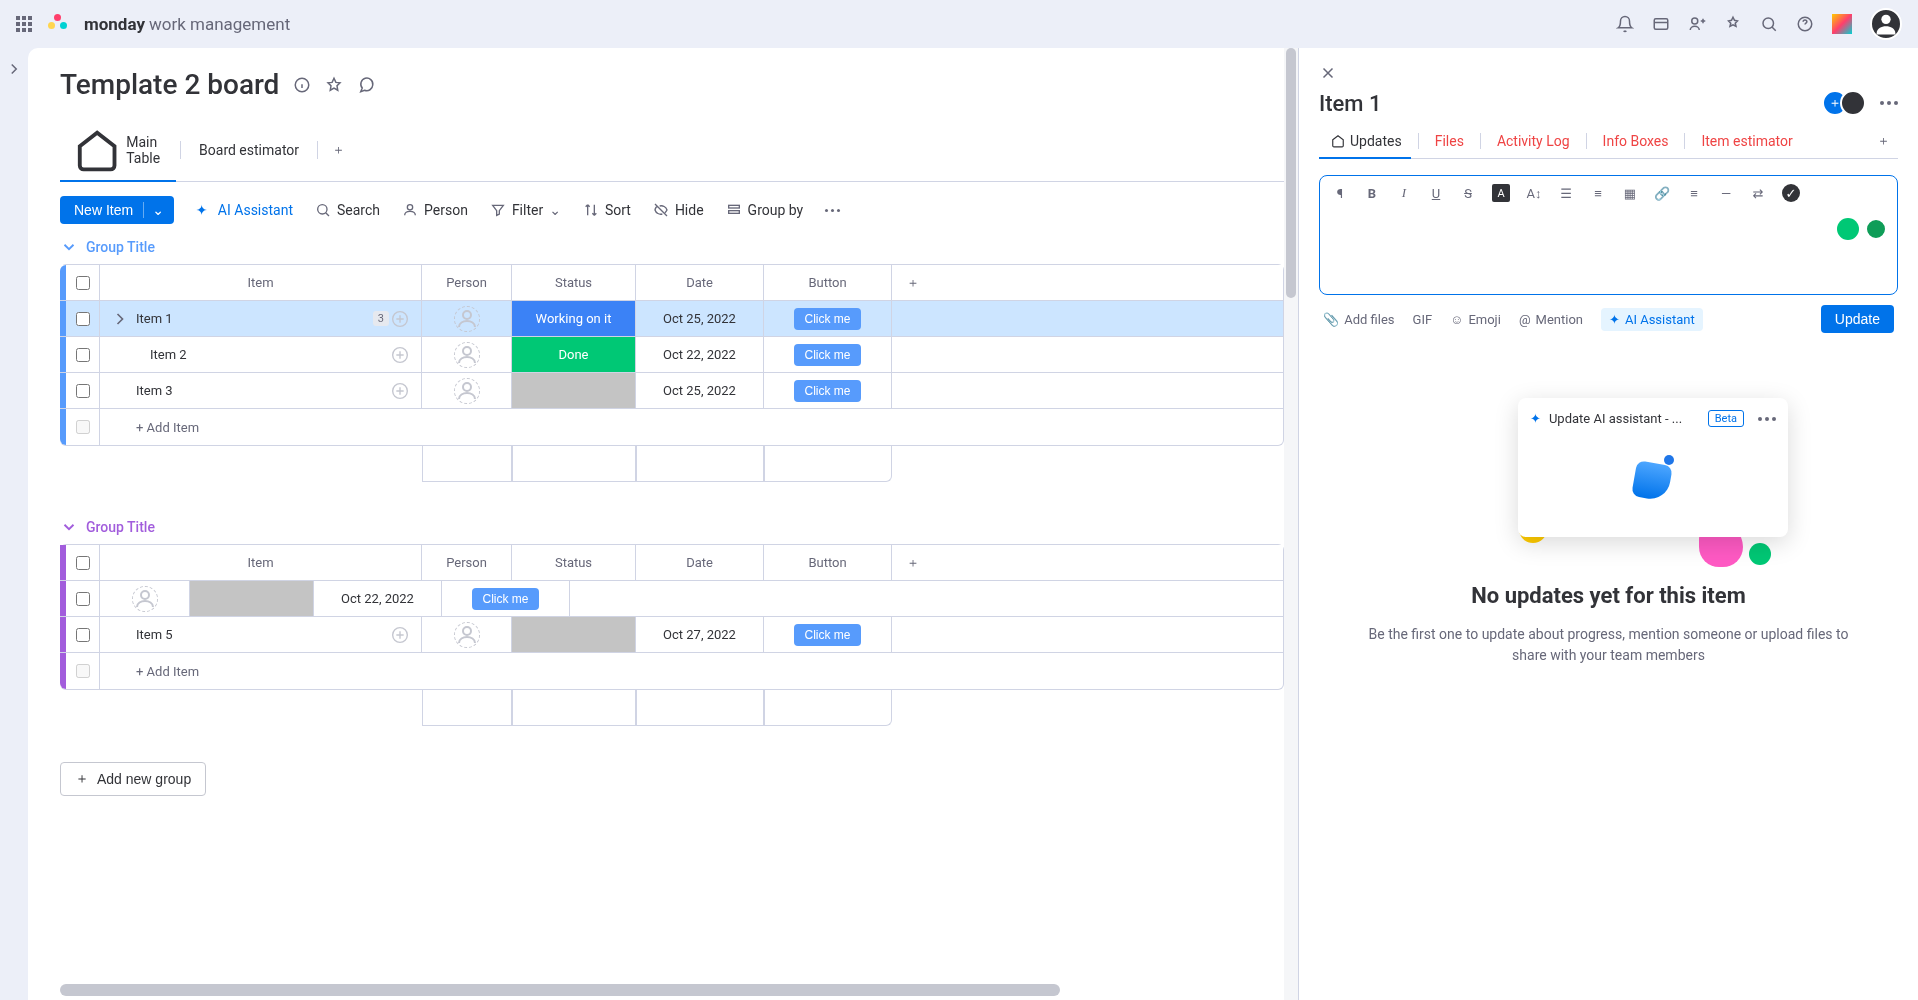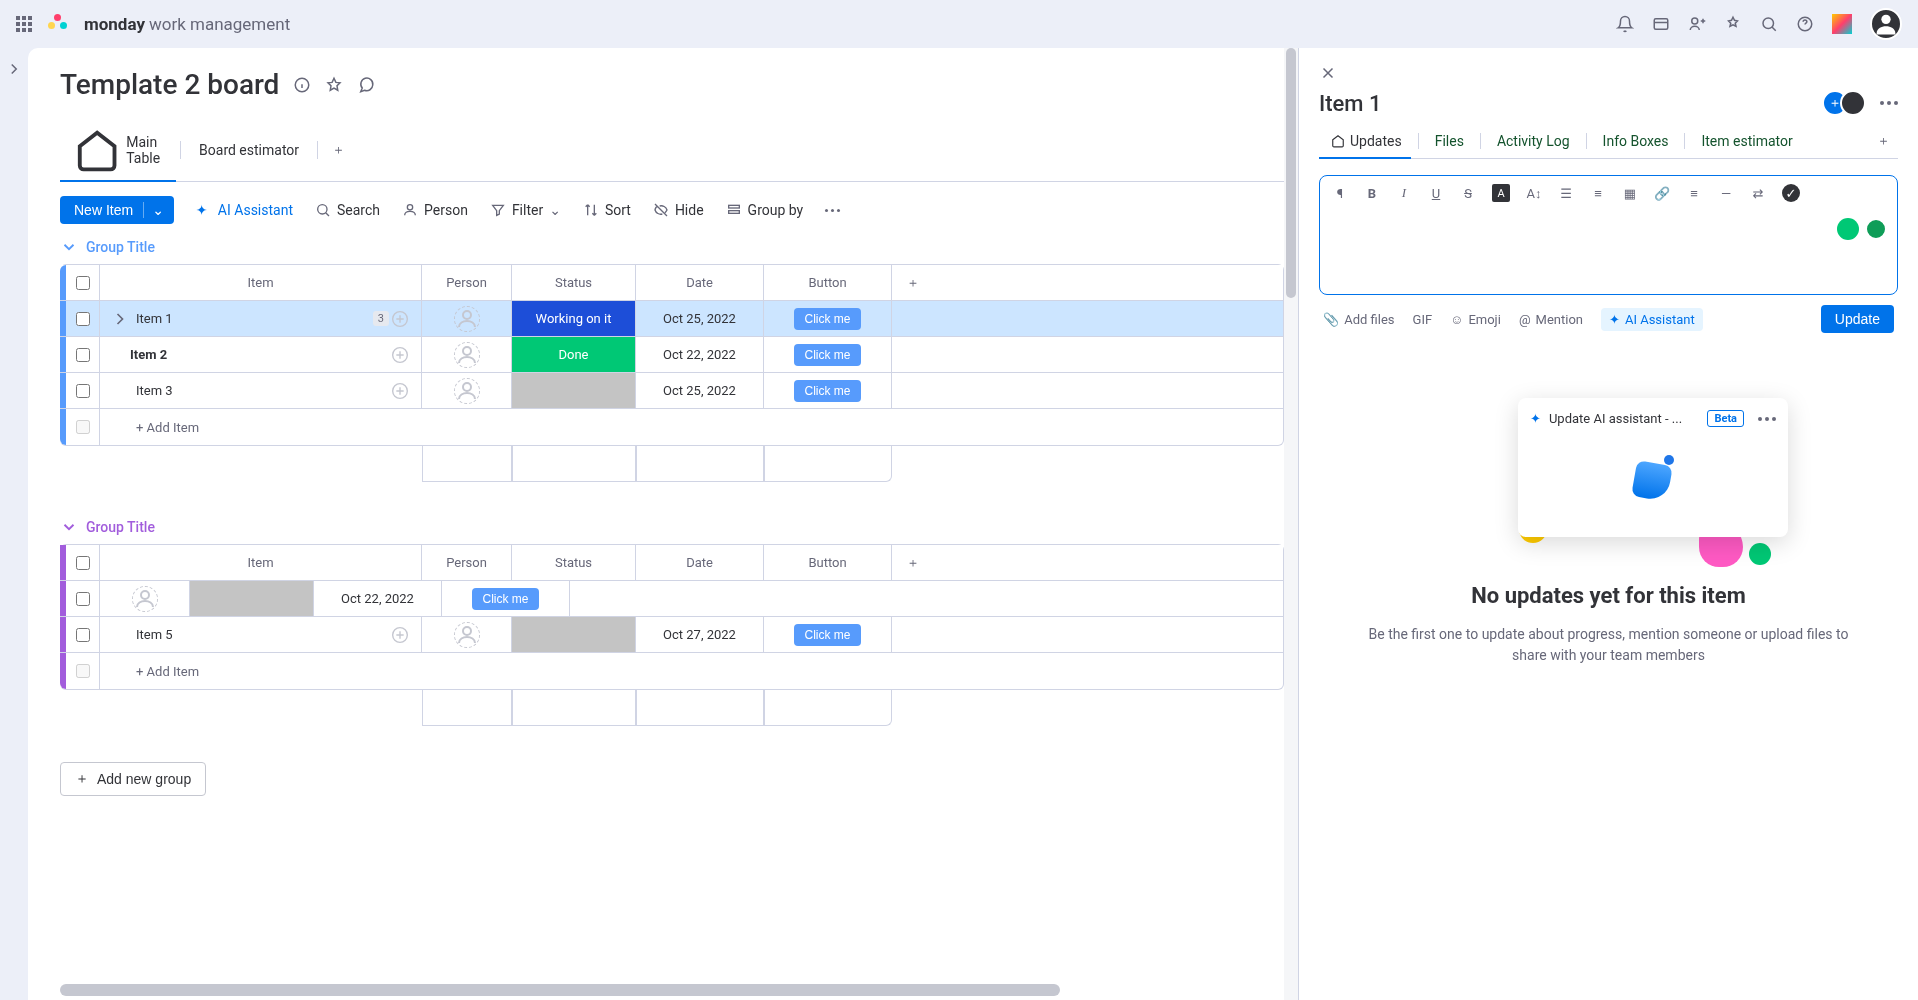--- a/index.html
+++ b/index.html
@@ -105,21 +105,21 @@
 .cell.button{width:128px;}
 .cell.add{width:42px; border-right:none; color:#676879; cursor:pointer;}
 .header-row .cell{color:#676879; font-weight:400; background:#fff;}
 .header-row .cell.name{justify-content:center;}
 
 .row.selected{background:#cce5ff;}
 .row.selected .cell.name{background:#cce5ff;}
 
 .person-circ{width:26px; height:26px; border-radius:50%; border:1.5px dashed #c5c7d0; display:flex; align-items:center; justify-content:center; color:#c5c7d0;}
 
-.status-wo{background:#1d4ed8;}
+.status-wo{background:#3b82f6;}
 .status-done{background:#00c875;}
 .status-empty{background:#c4c4c4;}
 
 .click-btn{background:#579bfc; color:#fff; border:none; border-radius:4px; padding:4px 10px; font-size:12px; cursor:pointer;}
 
 .footer-row{height:36px; display:flex;}
 .footer-row .spacer{width:362px;}
 .footer-row .fcell{border:1px solid #d0d4e4; border-top:none;}
 .footer-row .f-person{width:90px; border-left:1px solid #d0d4e4;}
 .footer-row .f-status{width:124px;}
@@ -138,21 +138,21 @@
 .panel-title{font-size:22px; font-weight:500;}
 .panel-title-icons{display:flex; align-items:center; gap:14px;}
 .members-stack{display:flex;}
 .members-stack .m{width:26px; height:26px; border-radius:50%; border:2px solid #fff; margin-left:-8px;}
 .members-stack .m1{background:#0073ea; display:flex; align-items:center; justify-content:center; color:#fff;}
 .members-stack .m2{background:#323338;}
 .dots-h{display:flex; gap:3px; cursor:pointer;}
 .dots-h span{width:4px; height:4px; background:#676879; border-radius:50%;}
 
 .panel-tabs{display:flex; align-items:center; gap:0; border-bottom:1px solid #d0d4e4; position:relative;}
-.ptab{padding:8px 12px; font-size:14px; color:#14532d; cursor:pointer; display:flex; align-items:center; gap:5px;}
+.ptab{padding:8px 12px; font-size:14px; color:#ef4444; cursor:pointer; display:flex; align-items:center; gap:5px;}
 .ptab.active{color:#323338;}
 .ptab.active::after{content:''; position:absolute; bottom:-1px; height:2px; background:#0073ea;}
 .ptab-underline{position:absolute; bottom:-1px; left:0; width:92px; height:2px; background:#0073ea;}
 .ptab-divider{width:1px; height:16px; background:#d0d4e4; margin:0 4px;}
 .ptab-add{margin-left:auto; color:#676879; padding:8px;}
 
 .editor-box{border:1px solid #0073ea; border-radius:8px; margin-top:16px; min-height:120px; position:relative;}
 .editor-toolbar{display:flex; align-items:center; gap:16px; padding:8px 12px; color:#676879;}
 .editor-toolbar .et{width:16px; height:16px; cursor:pointer; display:flex; align-items:center; justify-content:center; font-size:13px;}
 .et.bold{font-weight:700;}
@@ -169,21 +169,21 @@
 
 .editor-actions{display:flex; align-items:center; gap:18px; padding:10px 4px;}
 .ea{display:flex; align-items:center; gap:5px; font-size:13px; color:#676879; cursor:pointer;}
 .ea.ai{background:#e5f4ff; color:#0073ea; padding:4px 8px; border-radius:4px;}
 .update-btn{margin-left:auto; background:#0073ea; color:#fff; border:none; border-radius:4px; padding:6px 14px; font-size:14px; cursor:pointer;}
 
 
 .ai-popup{position:absolute; top:350px; right:130px; width:270px; background:#fff; border-radius:8px; box-shadow:0 6px 24px rgba(0,0,0,.15); padding:12px; z-index:10;}
 .ai-popup-head{display:flex; align-items:center; gap:8px; margin-bottom:18px;}
 .ai-popup-title{font-size:13px; color:#323338; flex:1; white-space:nowrap; overflow:hidden; text-overflow:ellipsis;}
-.beta-badge{border:1px solid #0073ea; color:#0073ea; font-size:11px; padding:1px 6px; border-radius:3px;font-weight:bold;}
+.beta-badge{border:1px solid #0073ea; color:#0073ea; font-size:11px; padding:1px 6px; border-radius:3px;}
 .ai-popup-body{display:flex; justify-content:center; padding:10px 0 20px 0;}
 .ai-logo{width:50px; height:50px; position:relative;}
 .ai-logo::before{content:''; position:absolute; width:36px; height:36px; background:linear-gradient(180deg,#4da6ff,#0073ea); border-radius:8px 8px 20px 8px; transform:rotate(10deg); left:6px; top:8px;}
 .ai-logo::after{content:''; position:absolute; width:10px; height:10px; background:#1f76e8; border-radius:50%; right:4px; top:0;}
 
 
 .empty-state{margin-top:130px; text-align:center; padding:0 40px;}
 .empty-shapes{height:100px; position:relative; margin-bottom:10px;}
 .empty-shapes .sh{position:absolute; border-radius:50%;}
 .empty-shapes .sh1{width:28px; height:40px; background:#ffcb00; left:160px; top:30px; border-radius:14px;}
@@ -411,21 +411,21 @@
                 <button class="click-btn">Click me</button>
               </div>
             <div class="cell add" style="border-right:none;"></div>
           </div>
           <div class="row">
             <div class="color-strip"></div>
             <div class="cell check">
                 <input type="checkbox" style="">
               </div>
             <div class="cell name">
-                <span class="item-name" style="margin-left:20px;font-weight:bold;">Item 2</span>
+                <span class="item-name" style="margin-left:40px;">Item 2</span>
                 <div class="chat-ic"><svg viewBox="0 0 24 24" fill="none" stroke="currentColor" stroke-width="1.5">
                     <circle cx="12" cy="12" r="8"></circle>
                     <path d="M12 8v8M8 12h8"></path>
                   </svg></div>
               </div>
             <div class="cell person">
                 <div class="person-circ">
                   <svg width="14" height="14" viewBox="0 0 24 24" fill="none" stroke="currentColor" stroke-width="2">
                     <circle cx="12" cy="8" r="4"></circle>
                     <path d="M4 20c0-4 4-6 8-6s8 2 8 6"></path>

